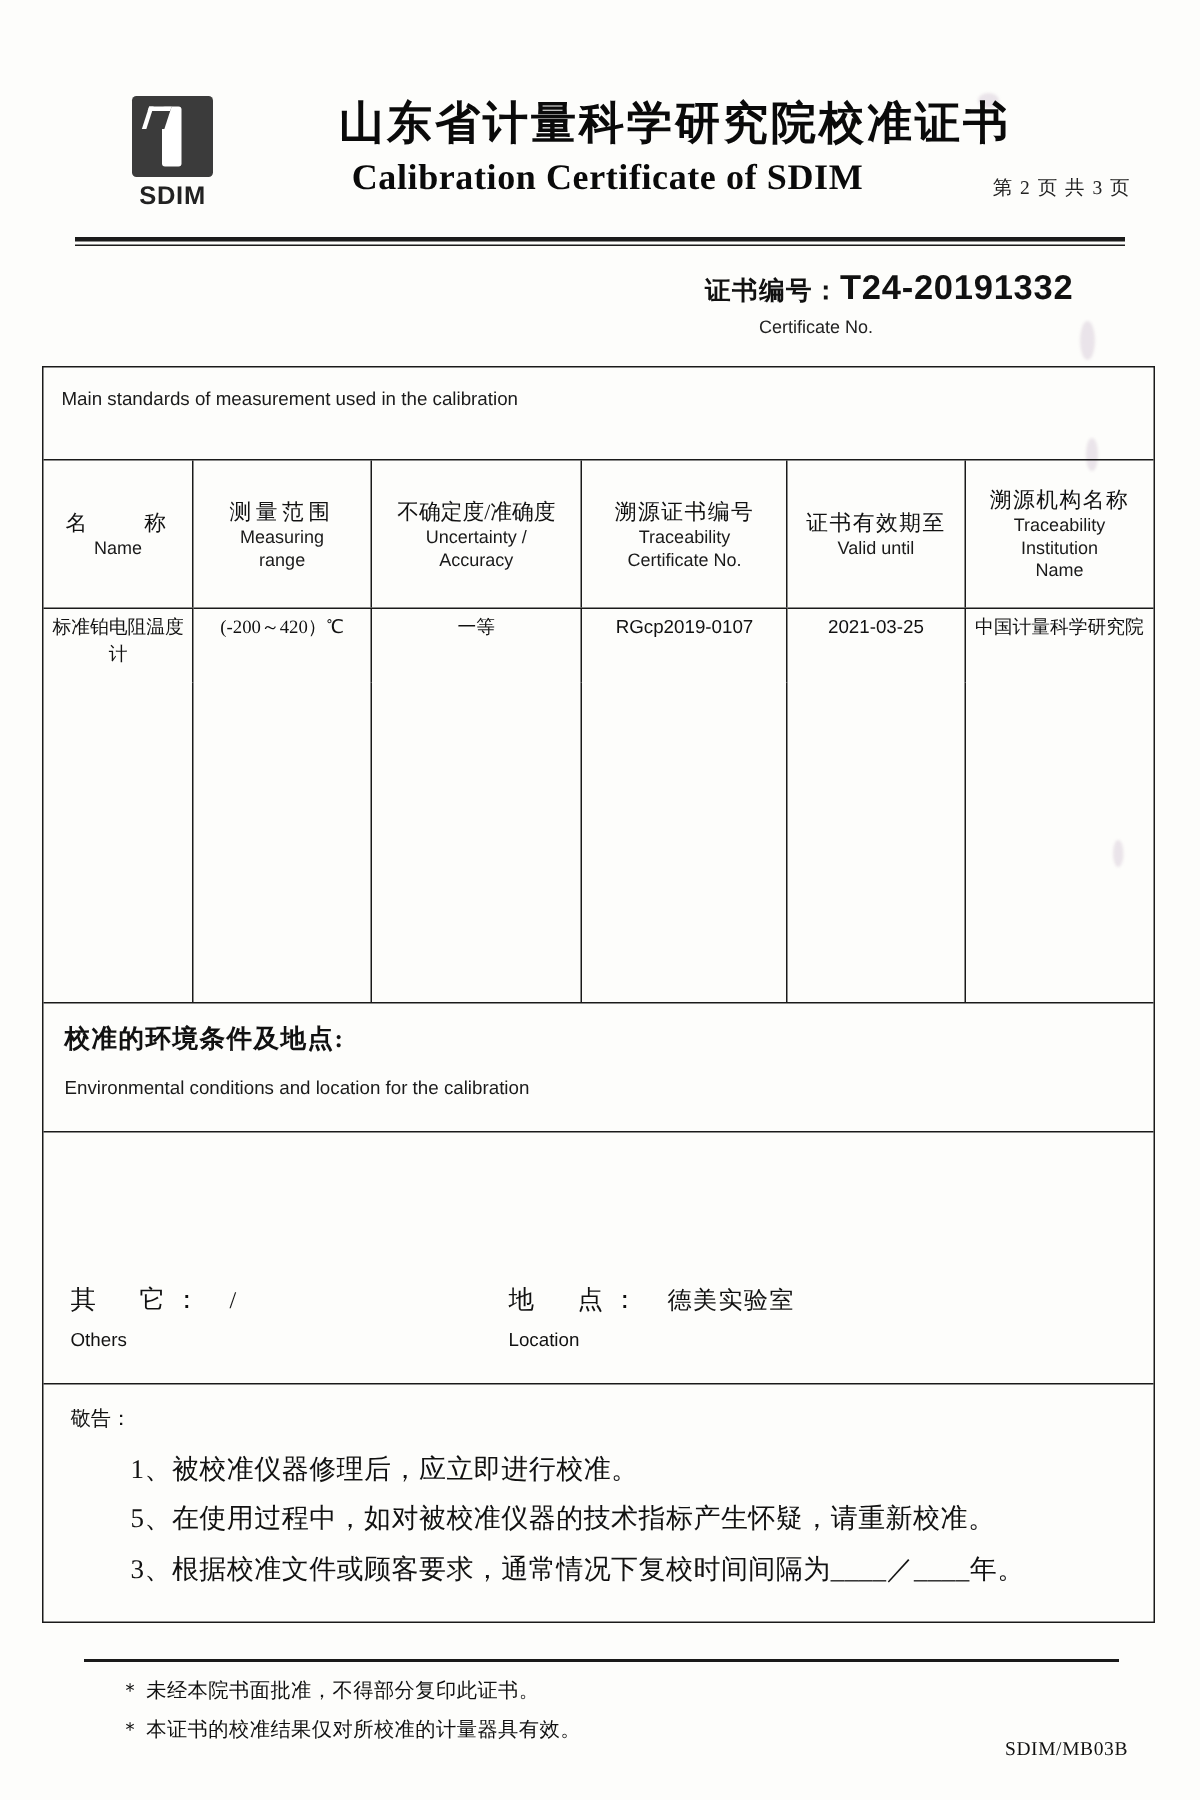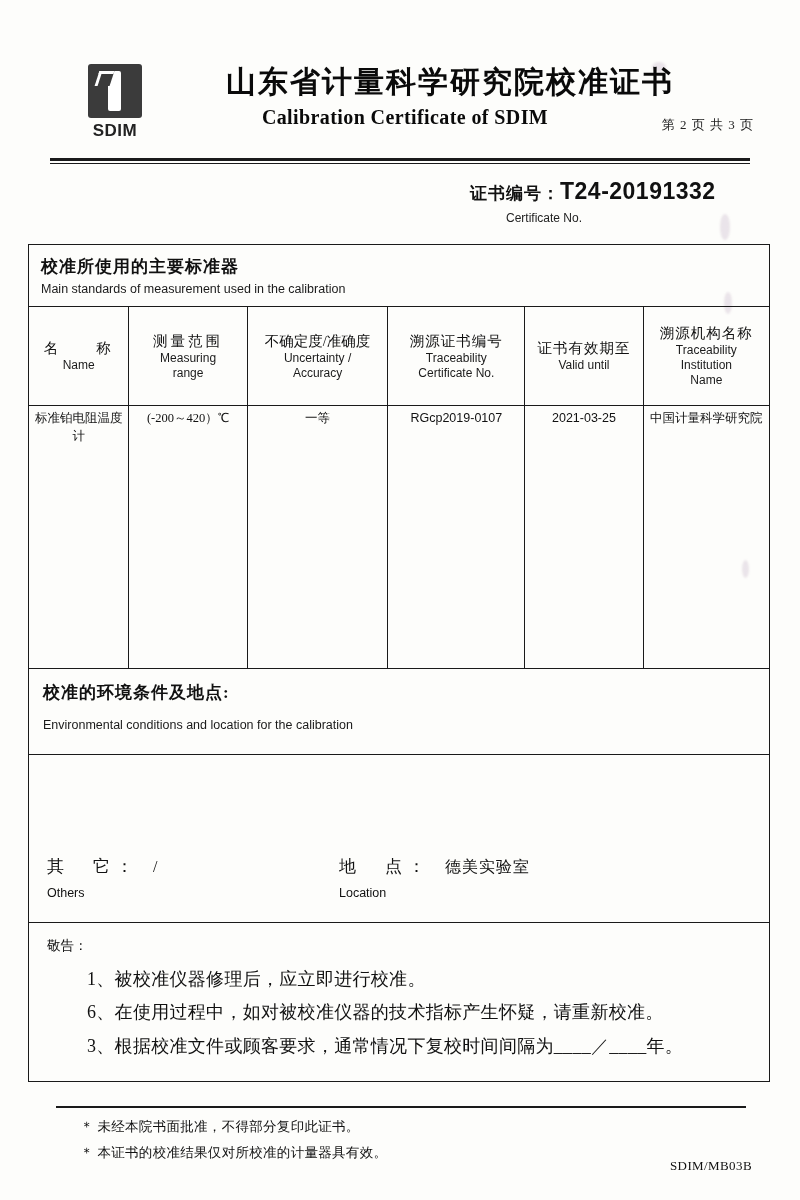--- a/index.html
+++ b/index.html
@@ -88,21 +88,21 @@
     letter-spacing: 2px;
     color: #0a0a0a;
   }
   .title-en {
     position: absolute;
     left: 110px;
     top: 44px;
     width: 470px;
     text-align: center;
     font-family: "Liberation Serif", serif;
-    font-size: 20px;
+    font-size: 24px;
     font-weight: bold;
     letter-spacing: 0.4px;
     color: #0a0a0a;
   }
   .page-no {
     position: absolute;
     right: -4px;
     top: 54px;
     font-size: 13px;
     letter-spacing: 1px;
@@ -390,21 +390,20 @@
   <div class="header-rule2"></div>
 
   <div class="cert-no-wrap">
     <span class="cert-no-cn">证书编号：</span><span class="cert-no-val">T24-20191332</span>
     <div class="cert-no-en">Certificate No.</div>
   </div>
 
   <div class="frame">
 
     <div class="block-std-head">
-      <div class="sec-title-cn">校准所使用的主要标准器</div>
       <div class="sec-title-en">Main standards of measurement used in the calibration</div>
     </div>
 
     <div class="std-table">
       <table class="std">
         <colgroup>
           <col style="width:13.5%">
           <col style="width:16%">
           <col style="width:19%">
           <col style="width:18.5%">
@@ -478,21 +477,21 @@
       </div>
       <div class="env-item" style="left:310px;">
         <span class="env-label-cn">地　点：</span><span class="env-value-cn">德美实验室</span>
         <div class="env-label-en">Location</div>
       </div>
     </div>
 
     <div class="notice">
       <div class="notice-title">敬告：</div>
       <div class="notice-line">1、被校准仪器修理后，应立即进行校准。</div>
-      <div class="notice-line">6、在使用过程中，如对被校准仪器的技术指标产生怀疑，请重新校准。</div>
+      <div class="notice-line">5、在使用过程中，如对被校准仪器的技术指标产生怀疑，请重新校准。</div>
       <div class="notice-line">3、根据校准文件或顾客要求，通常情况下复校时间间隔为____／____年。</div>
     </div>
 
   </div>
 
   <div class="footer-rule"></div>
   <div class="footer">
     <div class="footer-line">＊ 未经本院书面批准，不得部分复印此证书。</div>
     <div class="footer-line">＊ 本证书的校准结果仅对所校准的计量器具有效。</div>
   </div>

